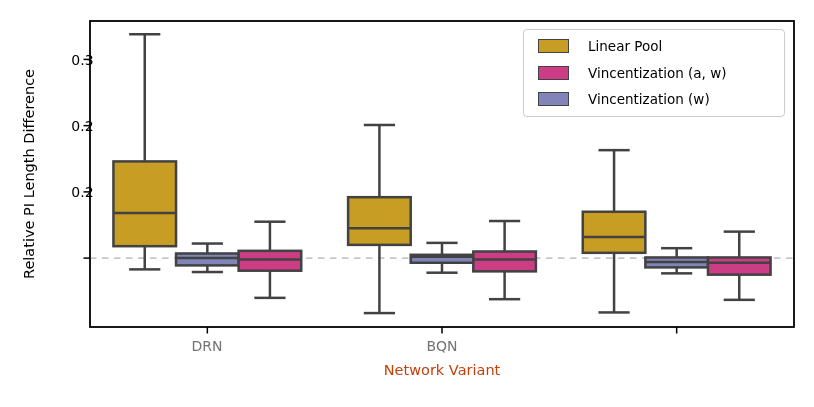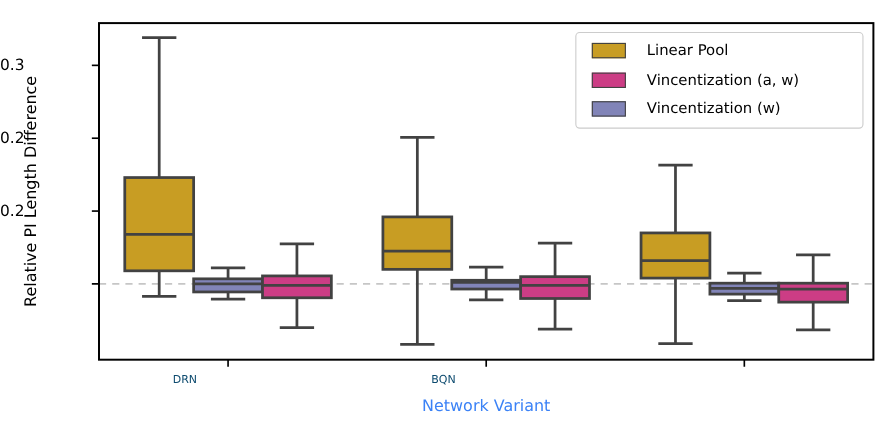--- a/index.html
+++ b/index.html
@@ -2,30 +2,30 @@
 <html><head>
 <meta charset="utf-8">
 <style>
   html,body { margin:0; padding:0; background:#fff; }
   .figure {
     position:relative; width:814px; height:407px; background:#ffffff;
     font-family:"DejaVu Sans", sans-serif; color:#000; overflow:hidden;
   }
   .figure svg { position:absolute; left:0; top:0; }
   .ytick-label {
-    position:absolute; left:0; width:79px; text-align:left;
-    font-size:14px; line-height:20px; height:20px; color:#000;
+    position:absolute; left:0; width:79px; text-align:center;
+    font-size:14px; line-height:20px; height:20px; color:#000;padding-left:43px;
   }
   .xtick-label {
-    position:absolute; width:100px; 
-    font-size:10px; line-height:20px; height:20px; color:#0c4a6e;
+    position:absolute; width:100px; text-align:center;
+    font-size:14px; line-height:20px; height:20px; color:#737373;
   }
   .xlabel {
     position:absolute; left:342px; top:360px; width:200px; text-align:center;
-    font-size:14.5px; line-height:20px; color:#3b82f6;
+    font-size:14.5px; line-height:20px; color:#c2410c;
   }
   .ylabel {
     position:absolute; left:29px; top:174px; width:306px; height:20px;
     text-align:center; font-size:14.5px; line-height:20px; color:#000;
     transform:translate(-50%,-50%) rotate(-90deg);
   }
   .legend {
     position:absolute; left:523px; top:29px; width:262px; height:88px;
     box-sizing:border-box; background:rgba(255,255,255,0.92);
     border:1px solid #cccccc; border-radius:4px; padding:3px 14px;

